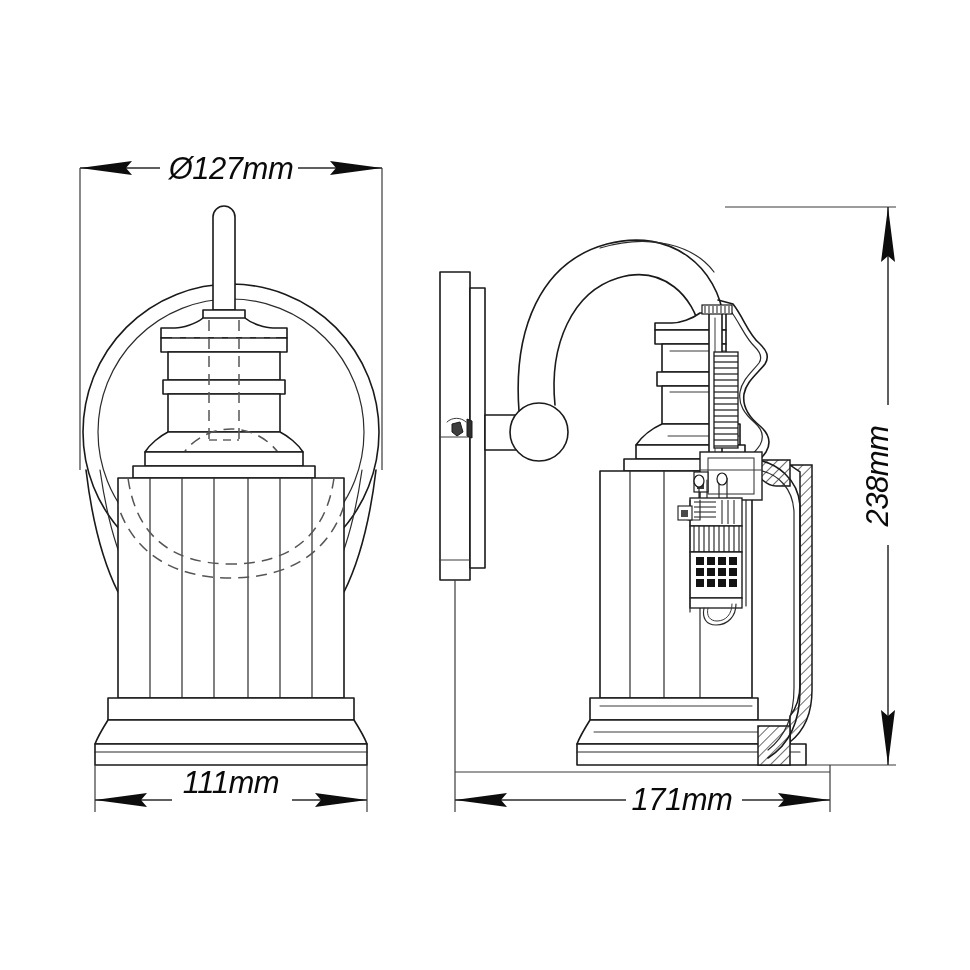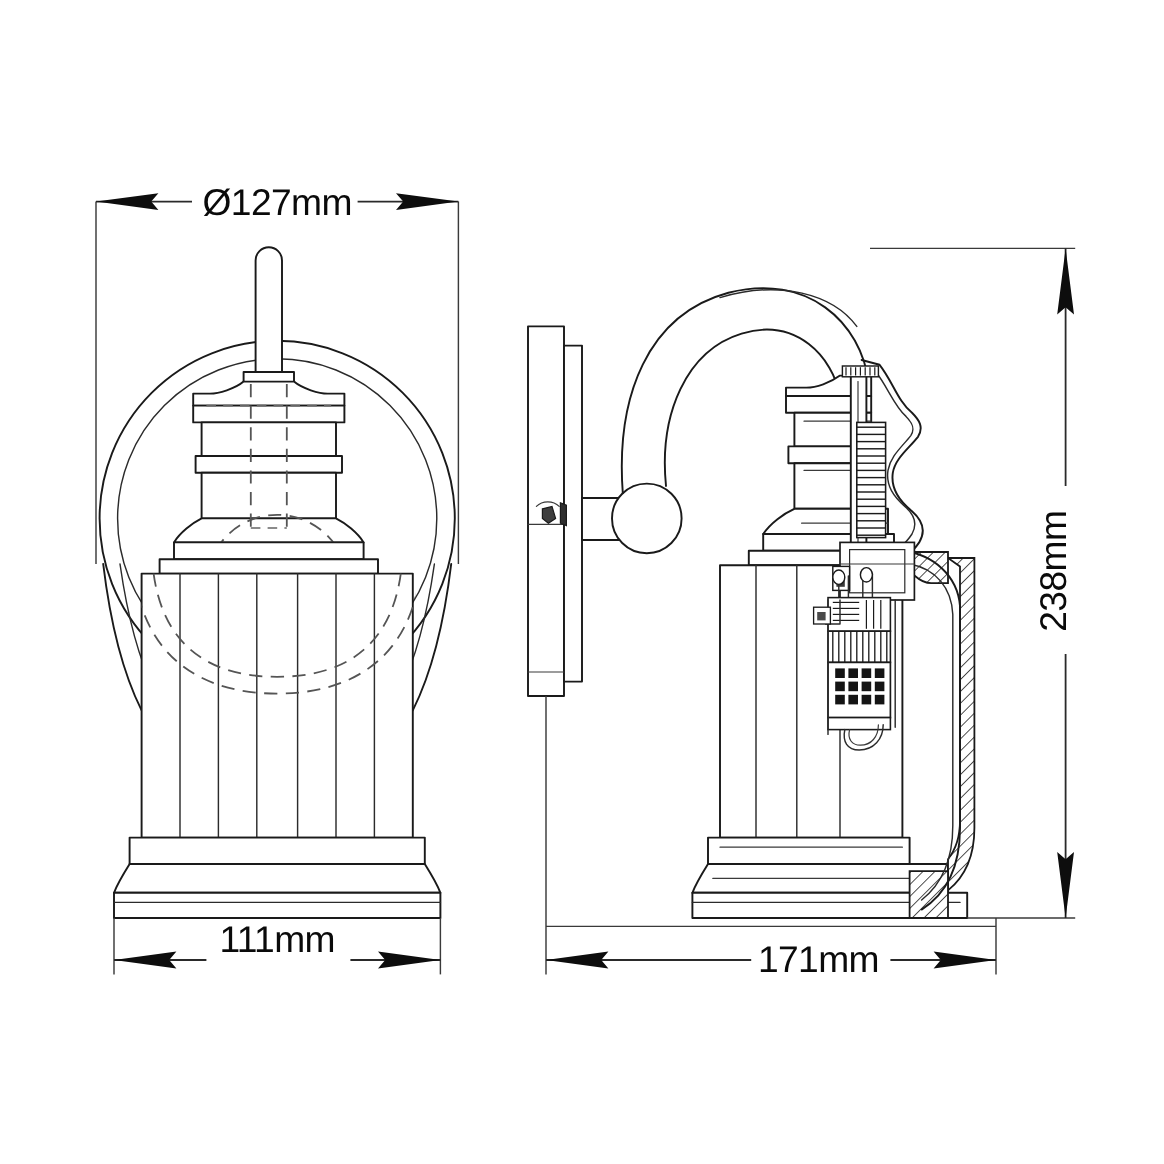--- a/index.html
+++ b/index.html
@@ -11,20 +11,21 @@
     width: 970px;
     height: 970px;
     font-family: "Liberation Sans", sans-serif;
     overflow: hidden;
   }
   #drawing-root {
     position: relative;
     width: 970px;
     height: 970px;
     background: #7dd3fc;
+    font-style: italic;
   }
   svg#tech-drawing {
     display: block;
     width: 970px;
     height: 970px;
   }
   .ln {
     fill: none;
     stroke: #1a1a1a;
     stroke-width: 1.6;

